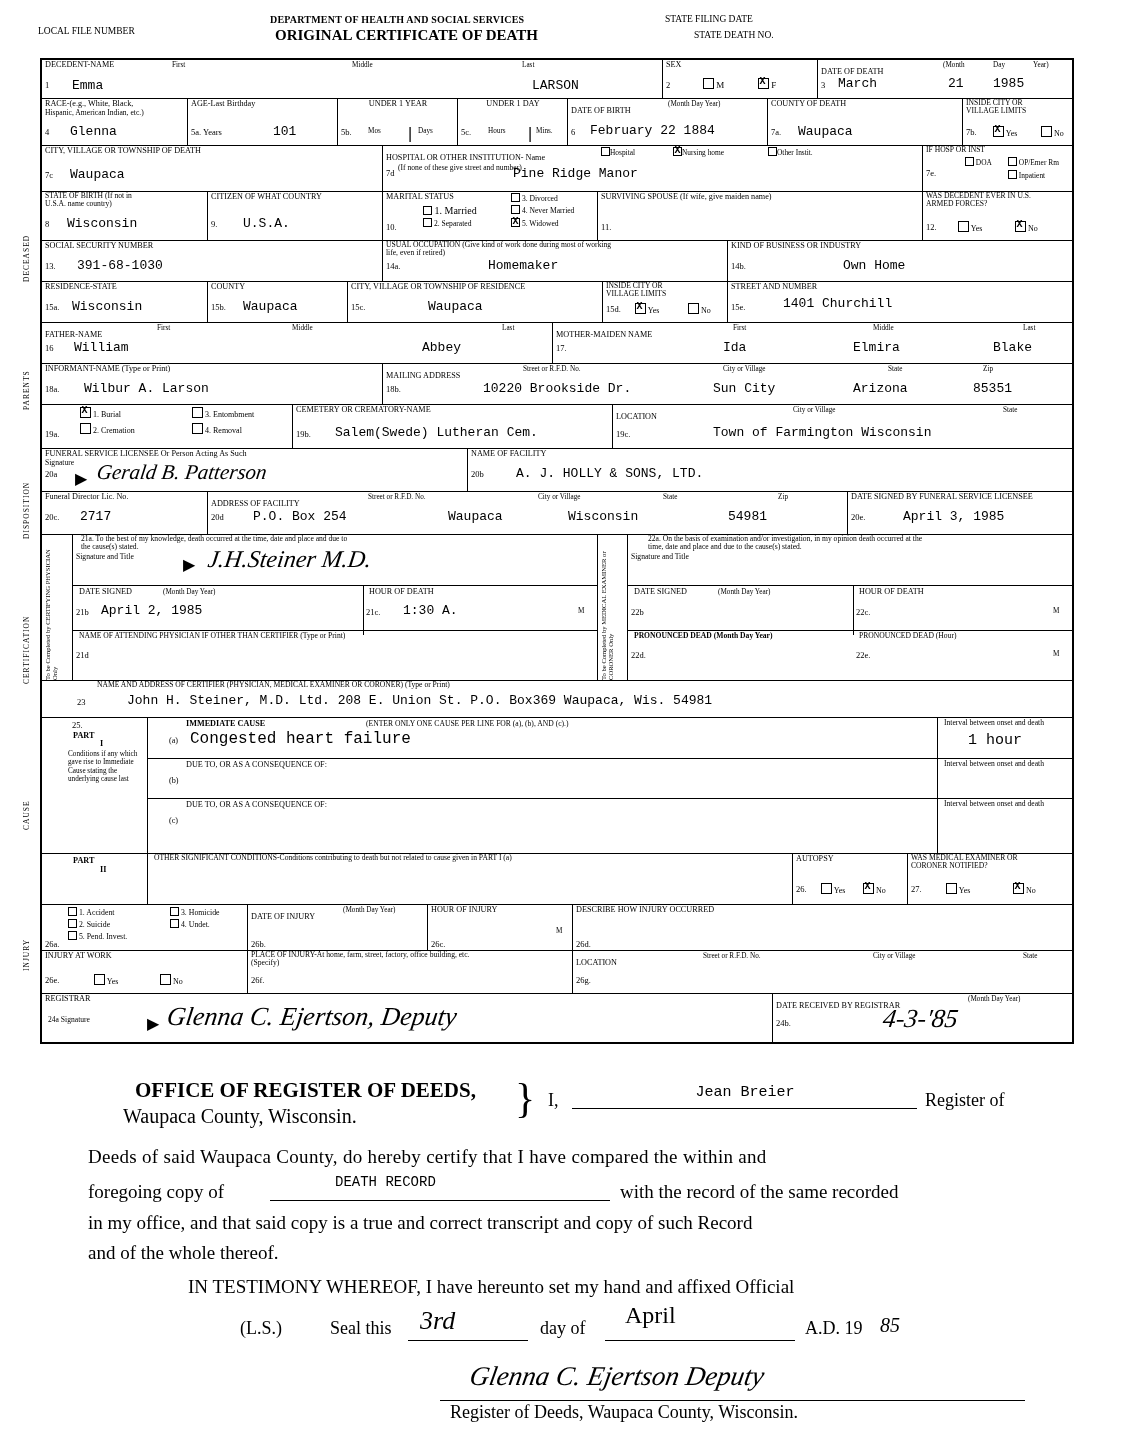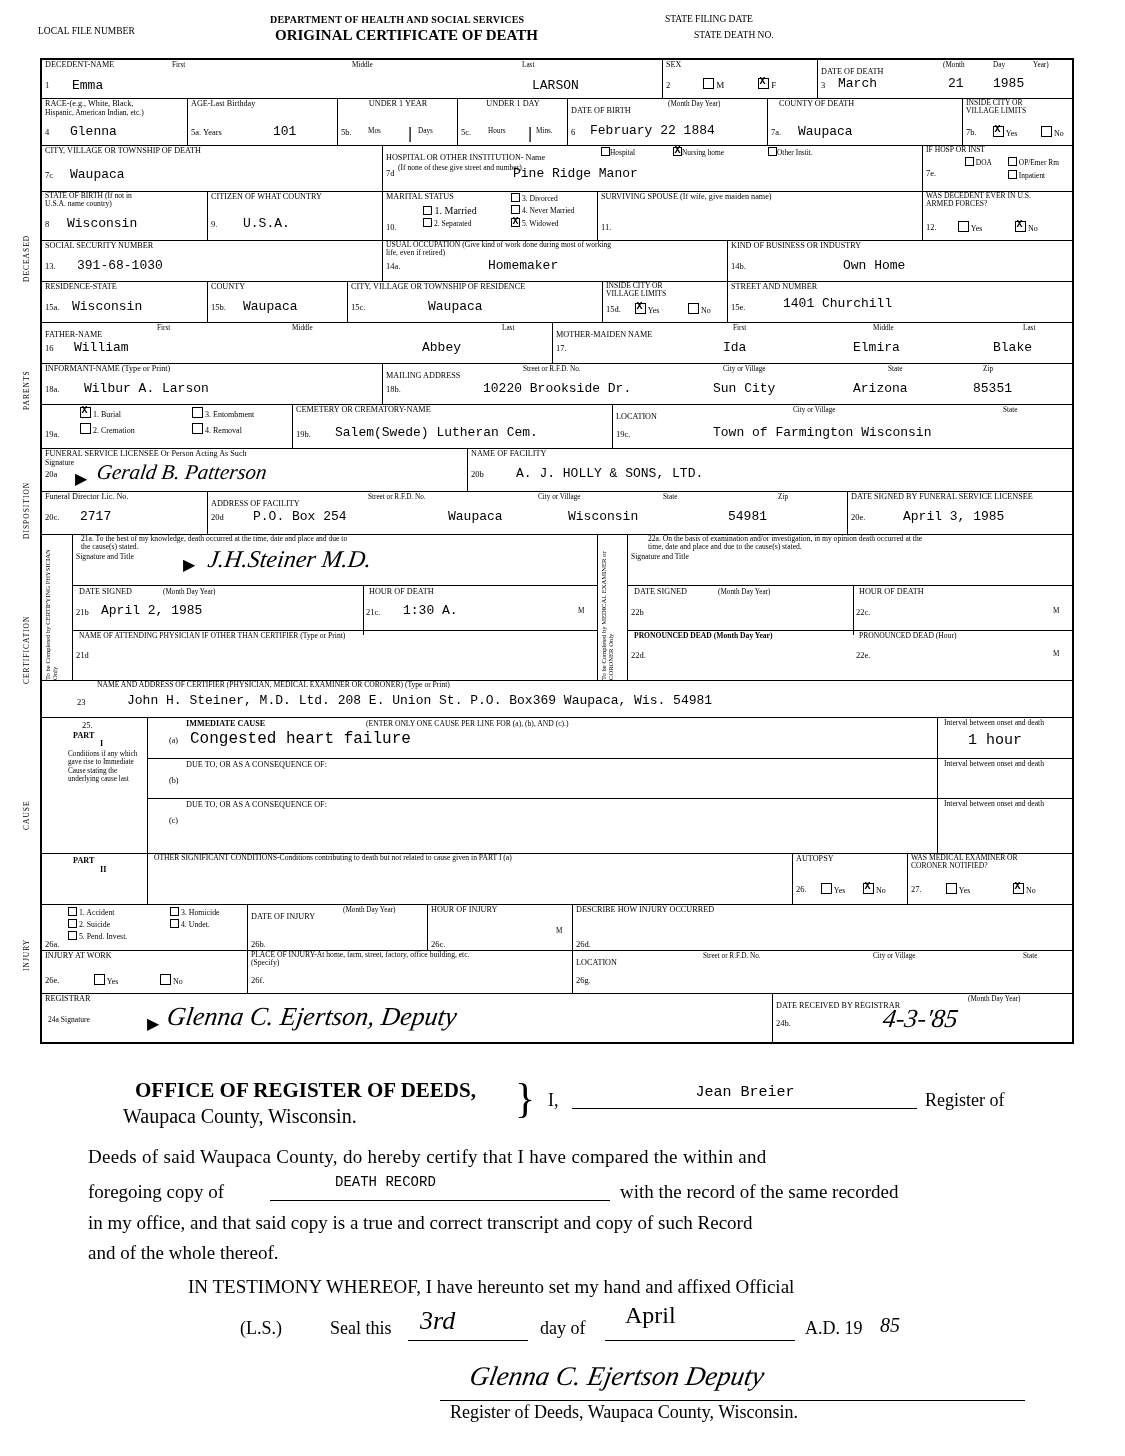--- a/index.html
+++ b/index.html
@@ -131,21 +131,21 @@
           <span class="tiny" style="position:absolute;left:30px;top:28px;">Hours</span>
           <span class="tiny" style="position:absolute;left:78px;top:28px;">Mins.</span>
           <span style="position:absolute;left:70px;top:26px;">|</span>
         </div>
         <div class="cell" style="left:525px;width:200px;">
           <span class="lbl" style="display:inline-block;">DATE OF BIRTH</span>
           <span class="tiny" style="position:absolute;left:100px;top:1px;">(Month     Day     Year)</span>
           <span class="num" style="top:28px;">6</span>
           <span class="val" style="position:absolute;left:22px;top:24px;padding:0;">February 22  1884</span>
         </div>
-        <div class="cell" style="left:725px;width:195px;padding-left:8px;">
+        <div class="cell" style="left:725px;width:195px;">
           <span class="lbl">COUNTY OF DEATH</span>
           <span class="num" style="top:28px;">7a.</span>
           <span class="val" style="position:absolute;left:30px;top:25px;padding:0;">Waupaca</span>
         </div>
         <div class="cell" style="left:920px;width:110px;">
           <span class="lbl2">INSIDE CITY OR</span>
           <span class="lbl2">VILLAGE LIMITS</span>
           <span class="num" style="top:28px;">7b.</span>
           <span style="position:absolute;left:30px;top:27px;font-size:8px;font-family:'Liberation Serif',serif;"><span class="box x"></span> <span>Yes</span></span>
           <span style="position:absolute;left:78px;top:27px;font-size:8px;font-family:'Liberation Serif',serif;"><span class="box"></span> <span>No</span></span>
@@ -414,21 +414,21 @@
       <div class="row" style="height:36px;">
         <div class="cell first" style="left:0;width:1030px;">
           <span class="lbl2" style="padding-left:55px;">NAME AND ADDRESS OF CERTIFIER (PHYSICIAN, MEDICAL EXAMINER OR CORONER) (Type or Print)</span>
           <span class="num" style="left:35px;top:16px;">23</span>
           <span class="val" style="position:absolute;left:85px;top:12px;padding:0;">John H. Steiner, M.D. Ltd.  208 E. Union St. P.O. Box369  Waupaca, Wis. 54981</span>
         </div>
       </div>
 
       <div class="row" style="height:135px;">
         <div class="cell first" style="left:0;width:105px;">
-          <span class="num" style="left:40px;top:2px;">25.</span>
+          <span class="num" style="left:30px;top:2px;">25.</span>
           <span class="lbl" style="position:absolute;left:28px;top:13px;font-weight:bold;">PART</span>
           <span class="lbl" style="position:absolute;left:55px;top:21px;font-weight:bold;">I</span>
           <span class="tiny" style="position:absolute;left:26px;top:32px;width:72px;line-height:1.15;">Conditions if any which gave rise to Immediate Cause stating the underlying cause last</span>
         </div>
         <div class="cell" style="left:105px;width:790px;">
           <span class="lbl" style="position:absolute;left:35px;top:1px;font-weight:bold;">IMMEDIATE CAUSE</span>
           <span class="lbl2" style="position:absolute;left:215px;top:2px;">(ENTER ONLY ONE CAUSE PER LINE FOR (a), (b), AND (c).)</span>
           <span class="lbl" style="position:absolute;left:18px;top:18px;">(a)</span>
           <span class="val" style="position:absolute;left:42px;top:12px;padding:0;font-size:16px;">Congested heart failure</span>
           <div style="position:absolute;left:0;right:0;top:40px;border-top:1px solid #000;"></div>

